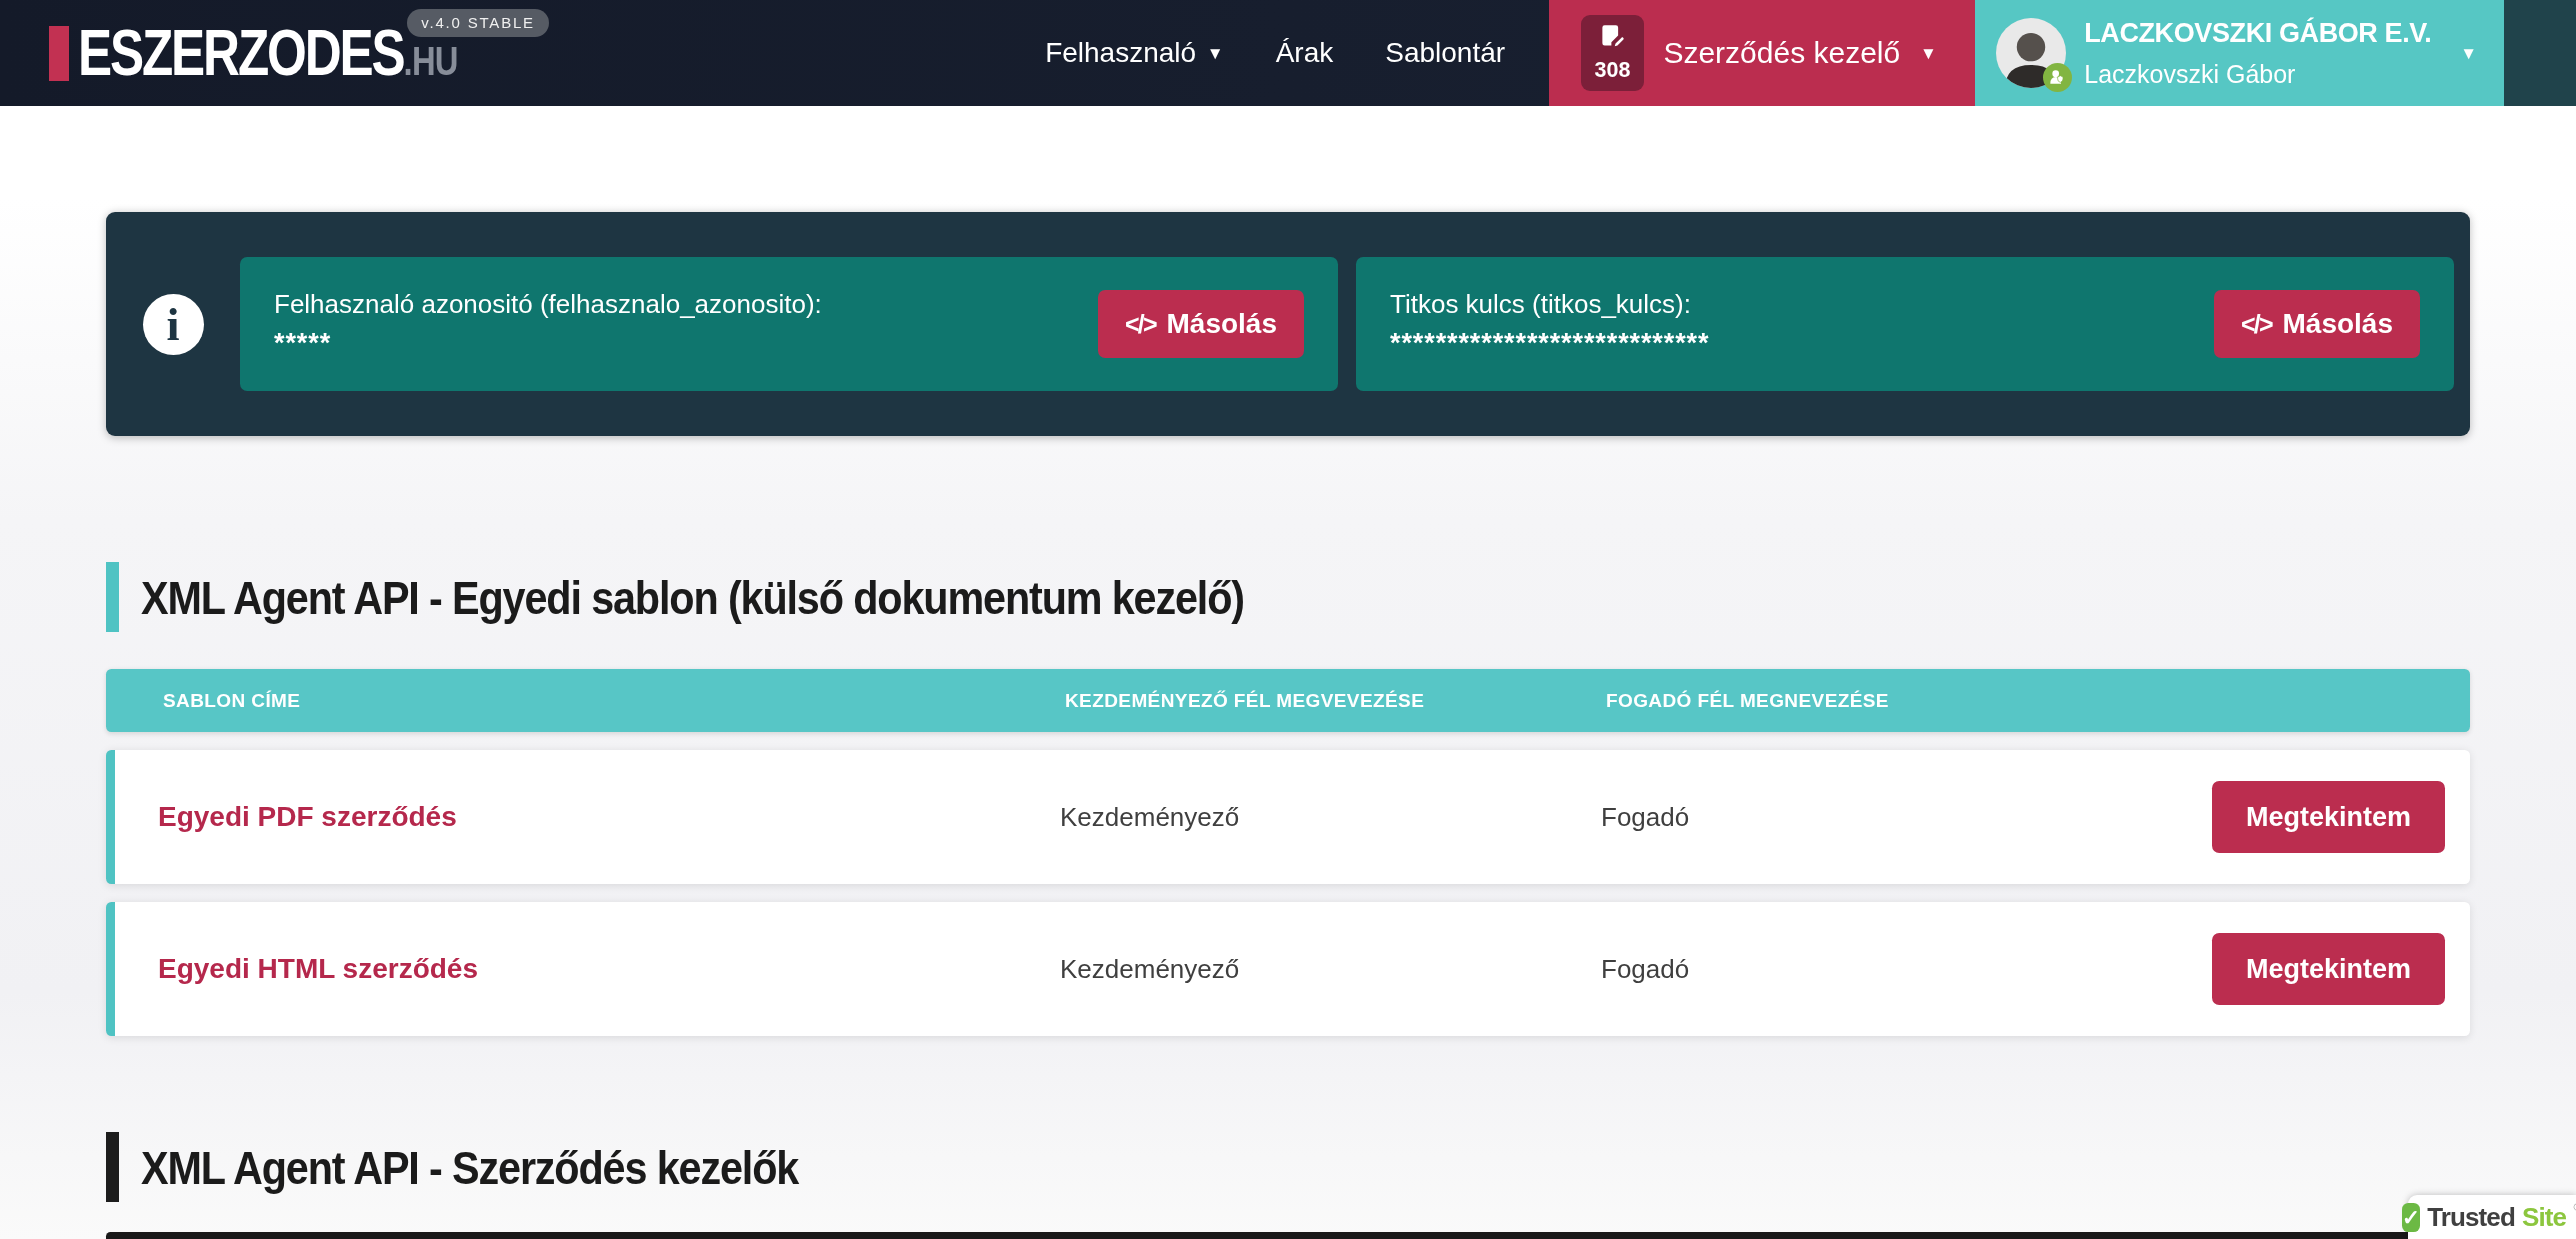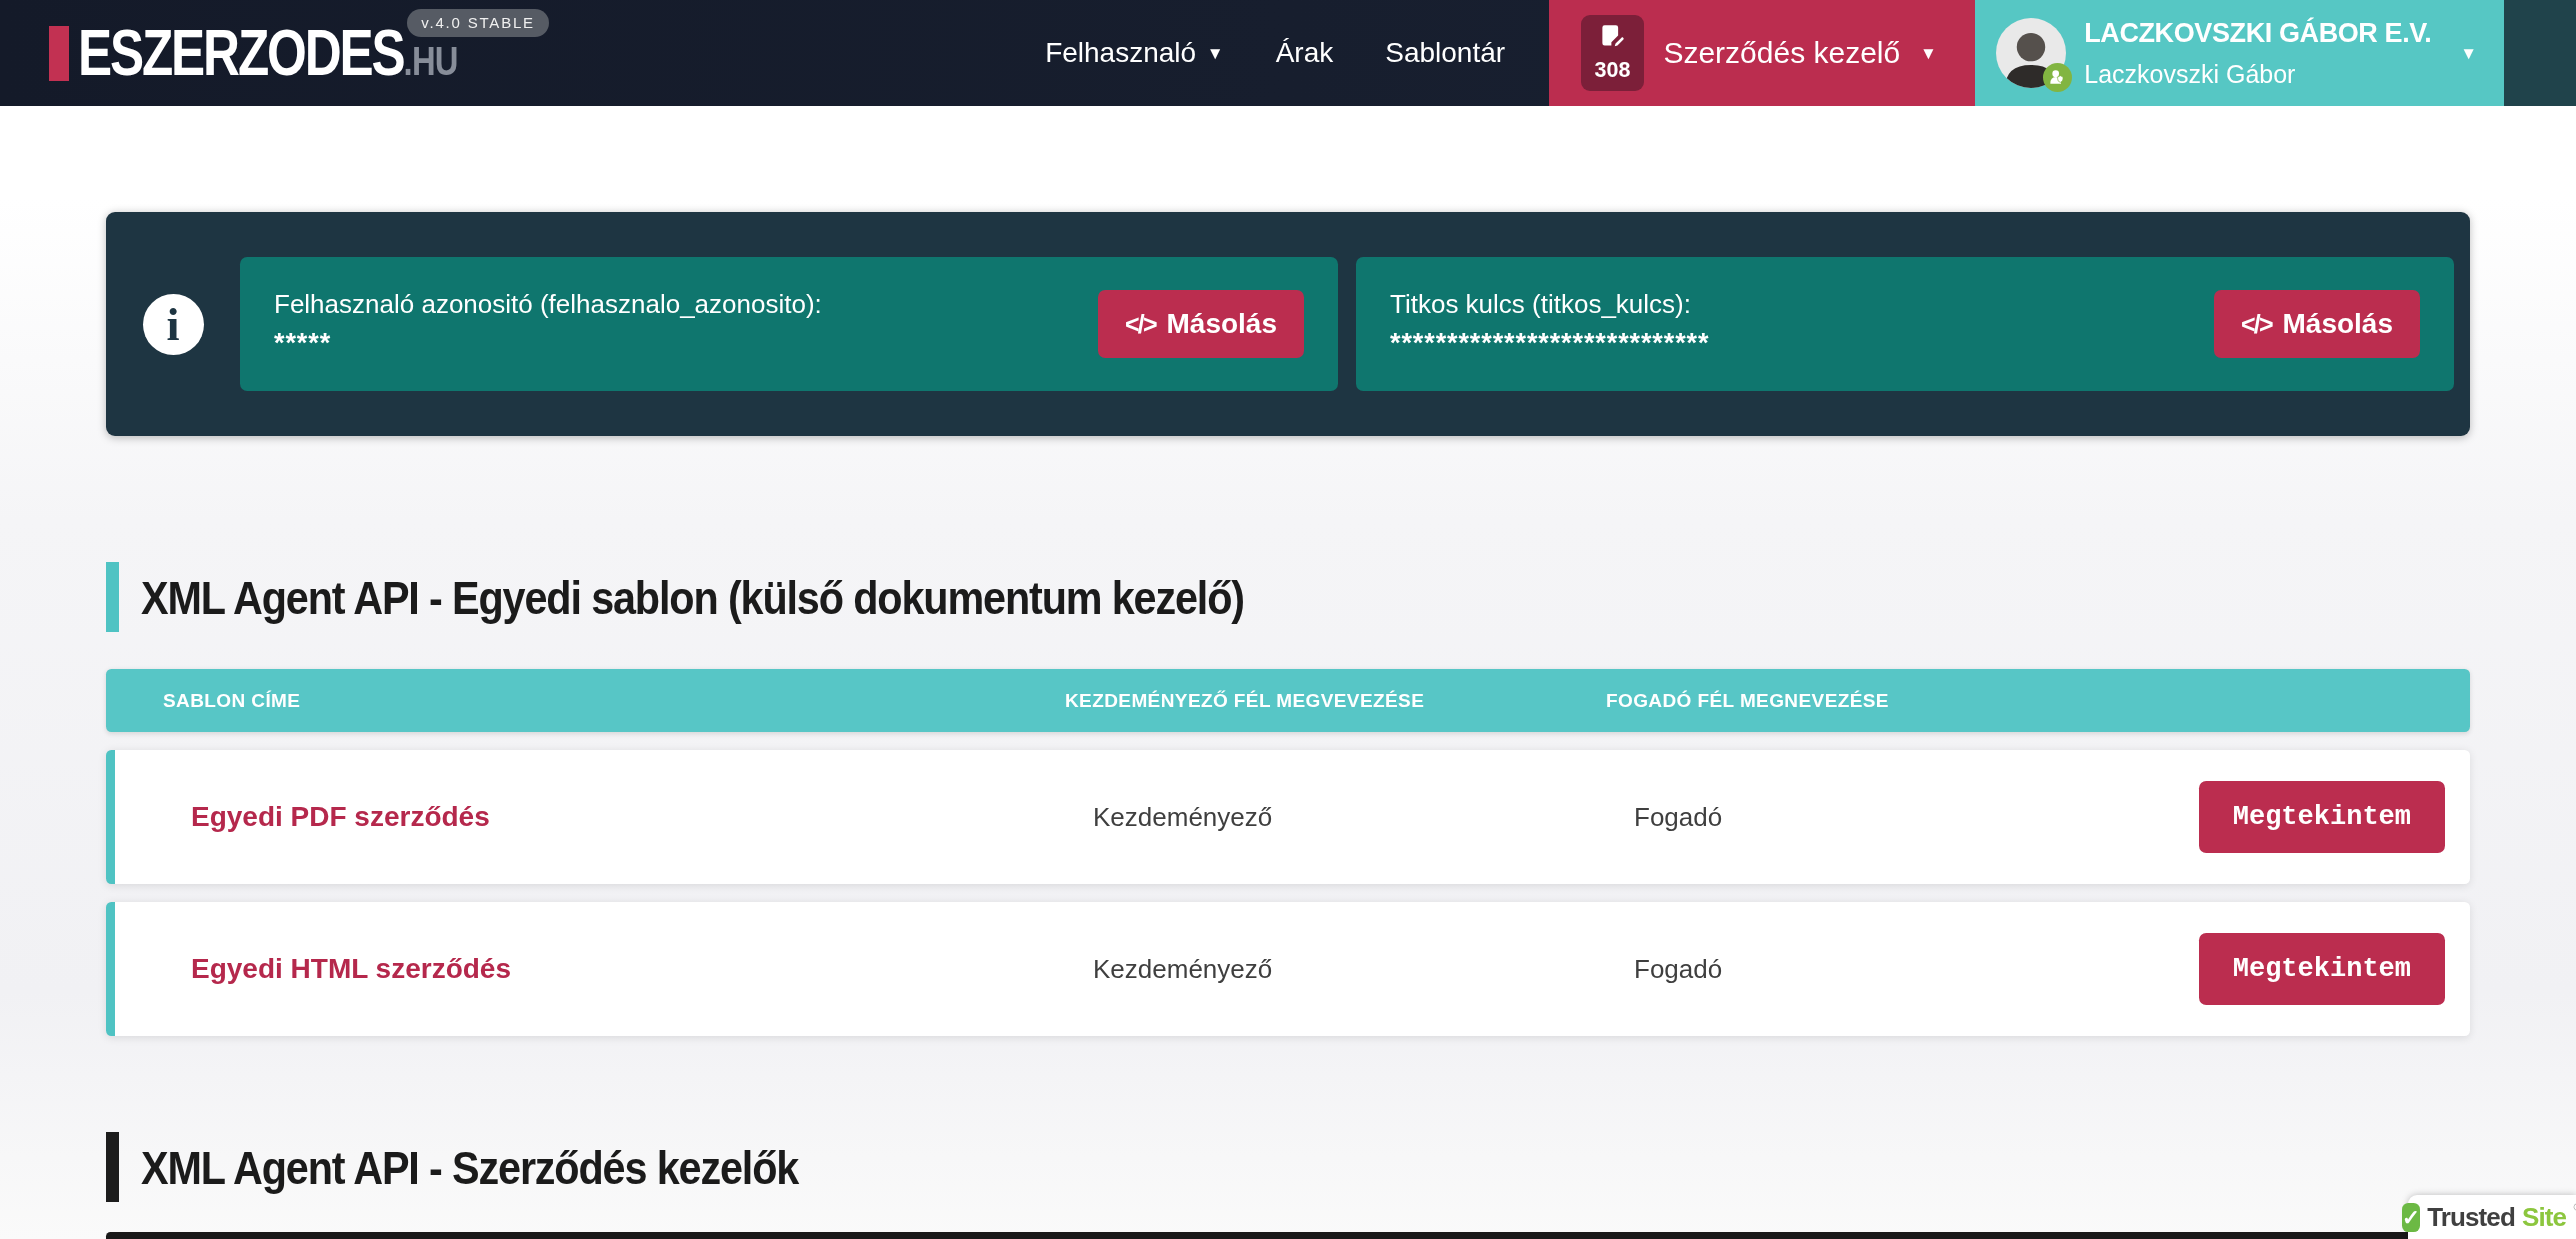--- a/index.html
+++ b/index.html
@@ -109,30 +109,30 @@
     position:absolute; top:669px; left:106px; right:106px; height:63px;
     background:#57c6c6; border-radius:5.4px; padding-left:57px;
     box-shadow:0 1.8px 5.4px rgba(0,0,0,.12);
   }
   .th-cell {
     color:#ffffff; font-size:19px; font-weight:bold; letter-spacing:0.4px; white-space:nowrap;
   }
   .table-row {
     position:absolute; left:106px; right:106px; height:134px;
     background:#ffffff; border-radius:5.4px; border-left:9px solid #4fc3c3;
-    padding-left:76px; box-shadow:0 1.8px 9px rgba(0,0,0,.10);
+    padding-left:43px; box-shadow:0 1.8px 9px rgba(0,0,0,.10);
   }
   .row-1 { top:750px; }
   .row-2 { top:902px; }
   .row-title { color:#b5284c; font-size:28px; font-weight:bold; cursor:pointer; white-space:nowrap; }
   .row-cell { color:#3f3f3f; font-size:26px; white-space:nowrap; }
   .row-action { display:flex; justify-content:flex-end; padding-right:25px; }
   .view-btn {
     background:#bb2d4f; border:none; border-radius:7.2px; color:#ffffff;
-    font-family:Liberation Mono, monospace; font-size:27px; font-weight:bold;
+    font-family:Liberation Sans, sans-serif; font-size:27px; font-weight:bold;
     padding:20.6px 34px; cursor:pointer; white-space:nowrap;
   }
 
   
   .bottom-bar {
     position:absolute; bottom:0; left:106px; right:106px; height:8px;
     background:#191919; border-radius:4.5px 4.5px 0 0;
   }
   .trusted-badge {
     position:absolute; bottom:0; right:0; height:45px; width:168px;

